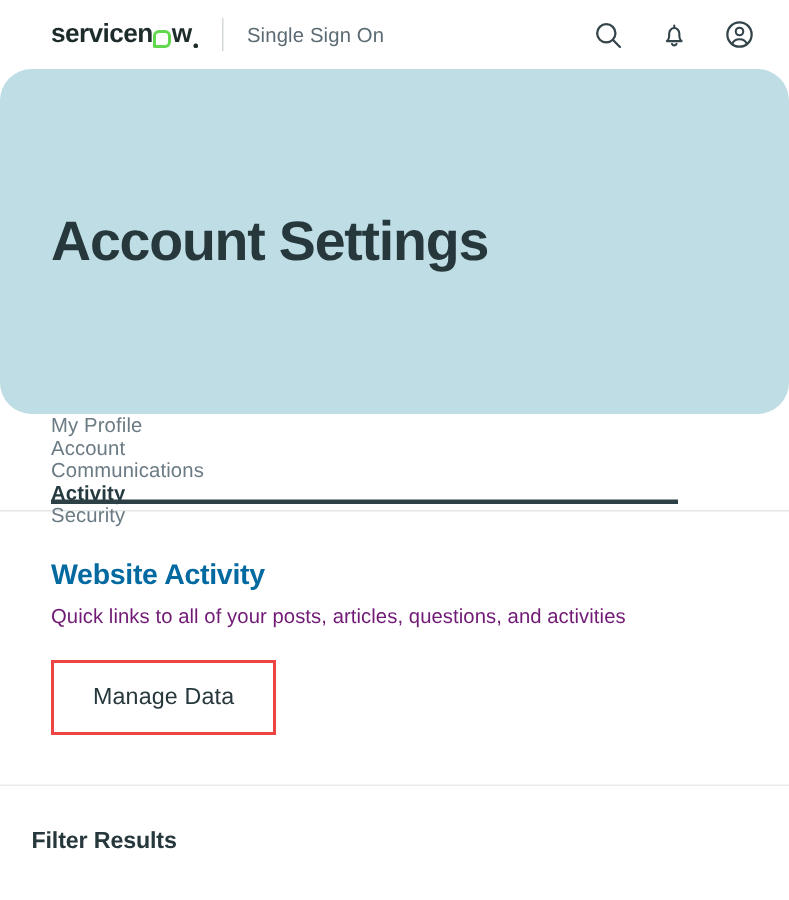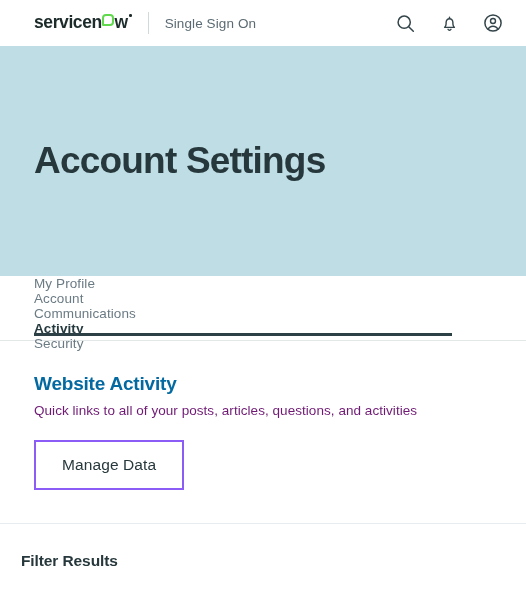--- a/index.html
+++ b/index.html
@@ -26,21 +26,21 @@
     padding: 0 22px 0 34px;
     position: relative;
   }
   .brand-block {
     display: flex;
     align-items: center;
     gap: 0;
   }
   .logo {
     display: flex;
-    align-items: flex-start;
+    align-items: flex-end;
     font-size: 17.5px;
     font-weight: 700;
     letter-spacing: -0.4px;
     color: #1d2b2b;
     line-height: 1;
     user-select: none;
   }
   .logo .pre, .logo .post { display: inline-block; }
   .logo-ring {
     display: inline-block;
@@ -95,20 +95,21 @@
   }
   .icon-btn svg { display: block; }
 
   
   .hero {
     background: #bedde4;
     height: 230px;
     display: flex;
     align-items: center;
     padding: 0 34px;
+    border-radius: 21px;
   }
   .hero-title {
     font-size: 37px;
     font-weight: 700;
     letter-spacing: -0.8px;
     color: #27383c;
     margin: 0;
     line-height: 1.1;
   }
 
@@ -169,21 +170,21 @@
     color: #701a75;
     margin: 0 0 22px 0;
     letter-spacing: 0.05px;
   }
   .btn-outline {
     display: inline-flex;
     align-items: center;
     justify-content: center;
     height: 50px;
     padding: 0 26px;
-    border: 2px solid #8b5cf6;
+    border: 2px solid #ef4444;
     background: #ffffff;
     color: #27383c;
     font-size: 15.5px;
     font-weight: 400;
     letter-spacing: 0.1px;
     cursor: pointer;
     border-radius: 0;
     font-family: inherit;
   }
 

